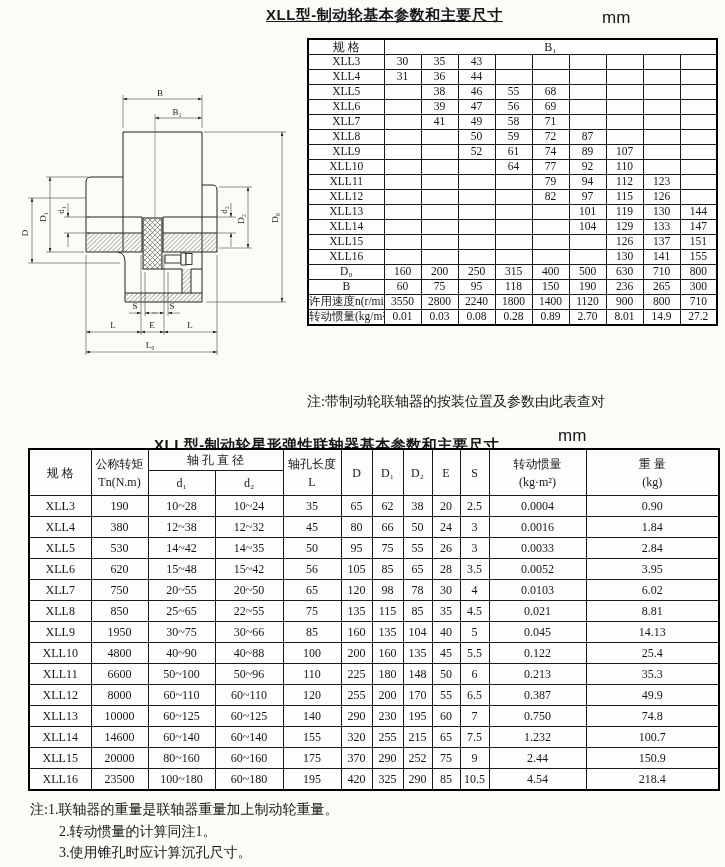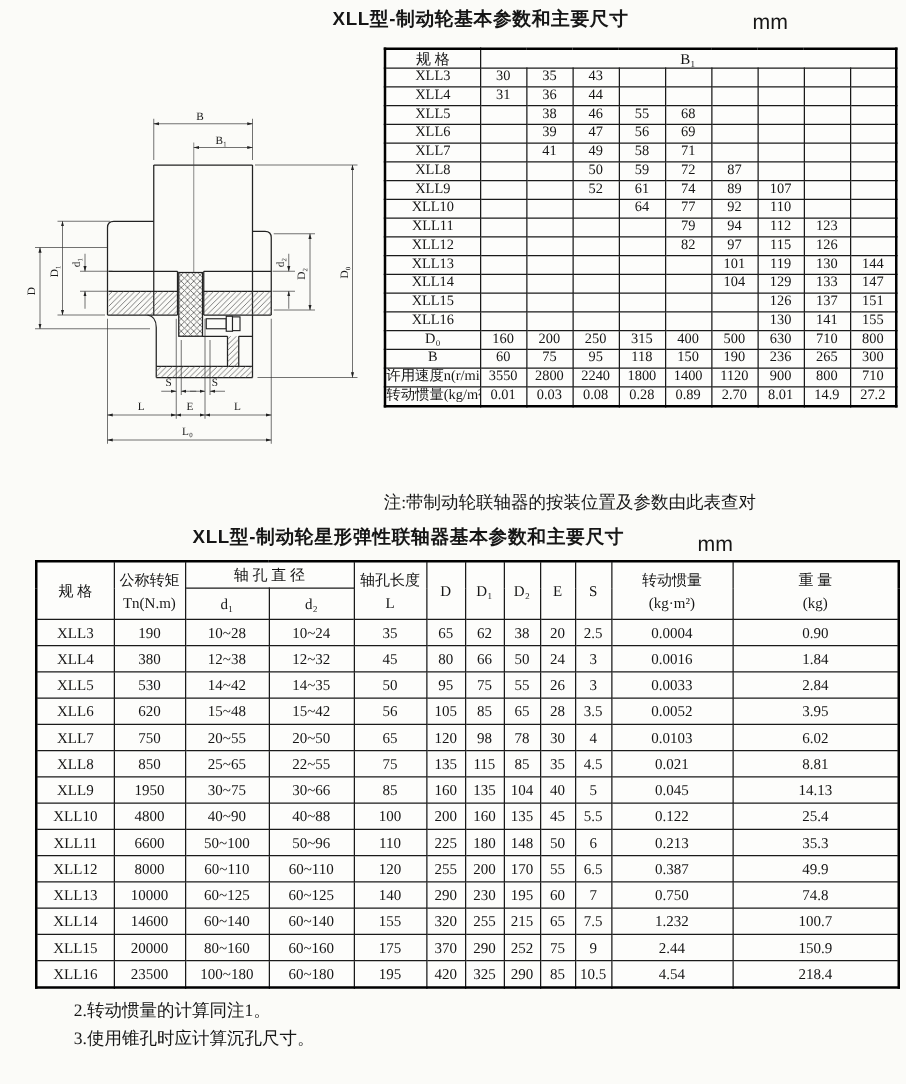--- a/index.html
+++ b/index.html
@@ -40,21 +40,21 @@
   #footnotes{font-size:14px;line-height:1.55;}
   #footnotes .fn-indent{padding-left:29px;}
   svg text.dim{
     font-family:"Liberation Serif","DejaVu Serif",serif;
     font-size:9px;fill:#1a1a1a;
   }
 </style>
 </head>
 <body>
 
-<div class="abs t-title" style="left:266px;top:6px;">XLL型-制动轮基本参数和主要尺寸</div>
+<div class="abs t-title" style="left:266px;top:6px;text-decoration:underline;">XLL型-制动轮基本参数和主要尺寸</div>
 <div class="abs unit" style="left:602px;top:8px;">mm</div>
 
 <svg class="abs" style="left:10px;top:70px;" width="290" height="310" viewBox="0 0 290 310">
   <defs>
     <pattern id="hatch" width="4.5" height="4.5" patternUnits="userSpaceOnUse">
       <path d="M0,4.5 L4.5,0" stroke="#555" stroke-width="0.6"></path>
     </pattern>
     <pattern id="xhatch" width="5" height="5" patternUnits="userSpaceOnUse">
       <path d="M0,5 L5,0 M0,0 L5,5" stroke="#555" stroke-width="0.6"></path>
     </pattern>
@@ -404,21 +404,21 @@
         <td>2.70</td>
         <td>8.01</td>
         <td>14.9</td>
         <td>27.2</td>
       </tr>
     </tbody>
 </table>
 
 <div class="abs note" style="left:307px;top:393px;">注:带制动轮联轴器的按装位置及参数由此表查对</div>
 
-<div class="abs t-title" style="left:154px;top:420px;">XLL型-制动轮星形弹性联轴器基本参数和主要尺寸</div>
+<div class="abs t-title" style="left:154px;top:436px;">XLL型-制动轮星形弹性联轴器基本参数和主要尺寸</div>
 <div class="abs unit" style="left:558px;top:426px;">mm</div>
 
 <table id="t2" class="abs" style="left:28px;top:448px;">
   <colgroup>
     <col style="width:62px;">
       <col style="width:57px;">
       <col style="width:67px;">
       <col style="width:68px;">
     <col style="width:58px;">
       <col style="width:31px;">
@@ -654,15 +654,16 @@
         <td>290</td>
         <td>85</td>
         <td>10.5</td>
         <td>4.54</td>
         <td>218.4</td>
       </tr>
     </tbody>
 </table>
 
 <div id="footnotes" class="abs" style="left:30px;top:799px;">
+  <div>注:1.联轴器的重量是联轴器重量加上制动轮重量。</div>
   <div class="fn-indent">2.转动惯量的计算同注1。</div>
   <div class="fn-indent">3.使用锥孔时应计算沉孔尺寸。</div>
 </div>
 
 </body></html>

